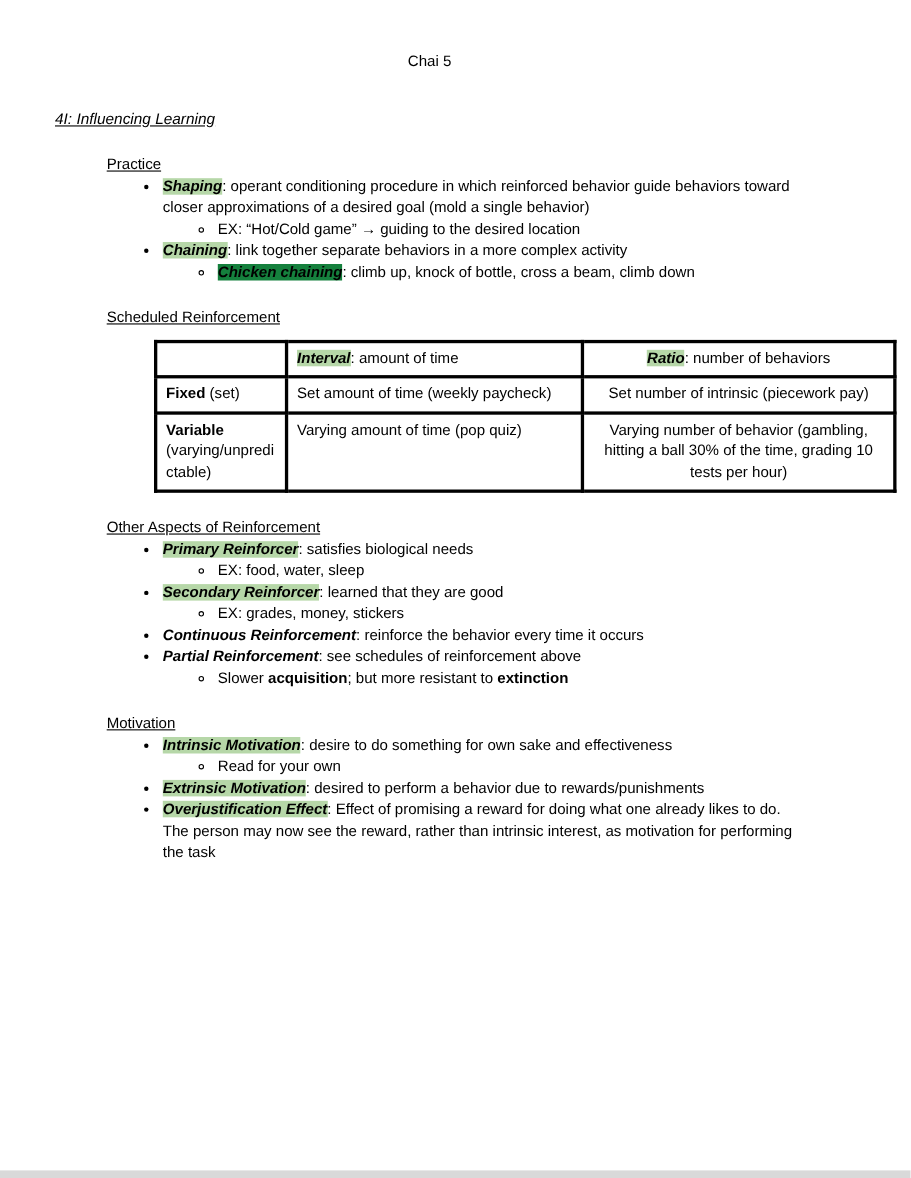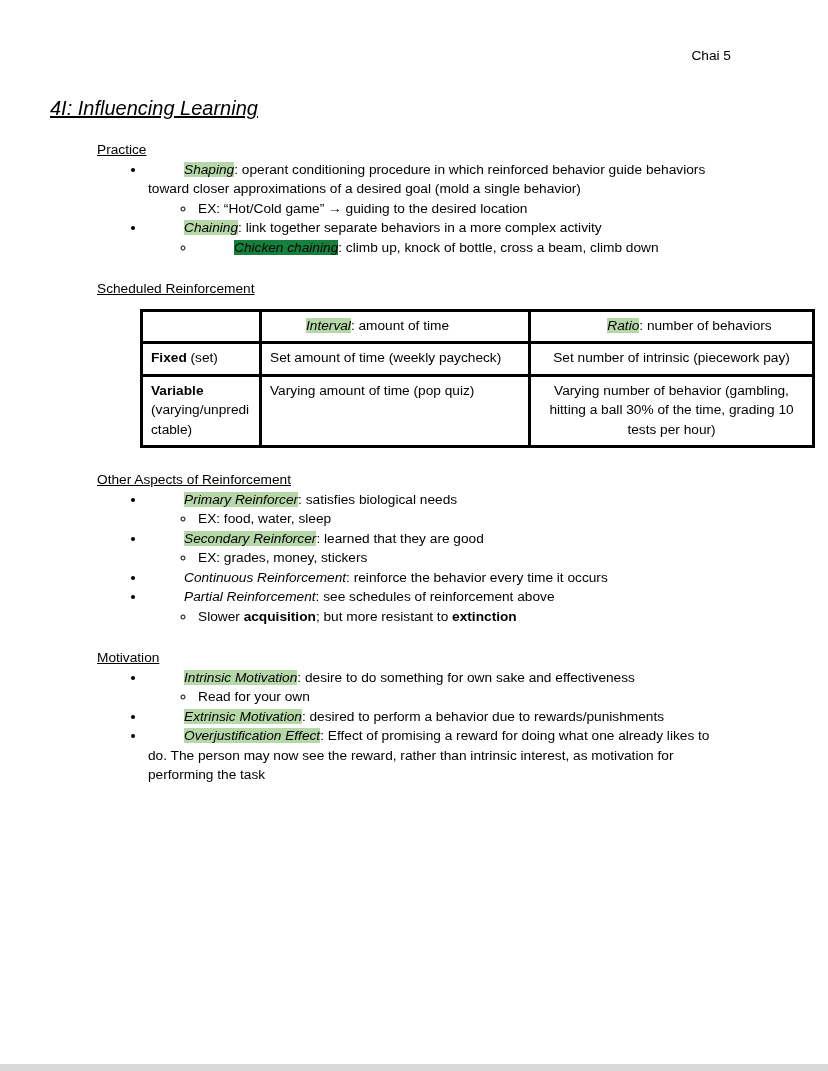--- a/index.html
+++ b/index.html
@@ -9,41 +9,41 @@
     height: 1071px;
     background: #ffffff;
     box-sizing: border-box;
     padding: 46px 97px 0 50px;
     font-family: "Liberation Sans", sans-serif;
     font-size: 13.7px;
     line-height: 19.5px;
     color: #000000;
     overflow: hidden;
   }
-  .doc-header { text-align: right; }
+  .doc-header { text-align: center; }
   .doc-title {
     margin: 33px 0 0 0;
-    font-size: 20px;
+    font-size: 14px;
     font-weight: 400;
     font-style: italic;
     text-decoration: underline;
     line-height: 19.5px;
   }
   .section { margin-left: 47px; }
   .section-heading {
     margin: 22px 0 0 0;
     font-size: 13.7px;
     font-weight: 400;
     text-decoration: underline;
     line-height: 19.5px;
   }
   ul.lvl1 { list-style-type: disc; margin: 0; padding-left: 49px; }
   ul.sub  { list-style-type: circle; margin: 0; padding-left: 48px; }
   li { padding-left: 2px; }
-  .bi { font-weight: 400; font-style: italic; margin-left: 36px; }
+  .bi { font-weight: 700; font-style: italic; }
   .b  { font-weight: 700; }
   .hl-g { background-color: #b6d7a8; }
   .hl-r { background-color: #15803d; }
   table.sr-table {
     border-collapse: collapse;
     margin: 10px 0 0 43px;
     table-layout: fixed;
     width: 615px;
   }
   table.sr-table td {

